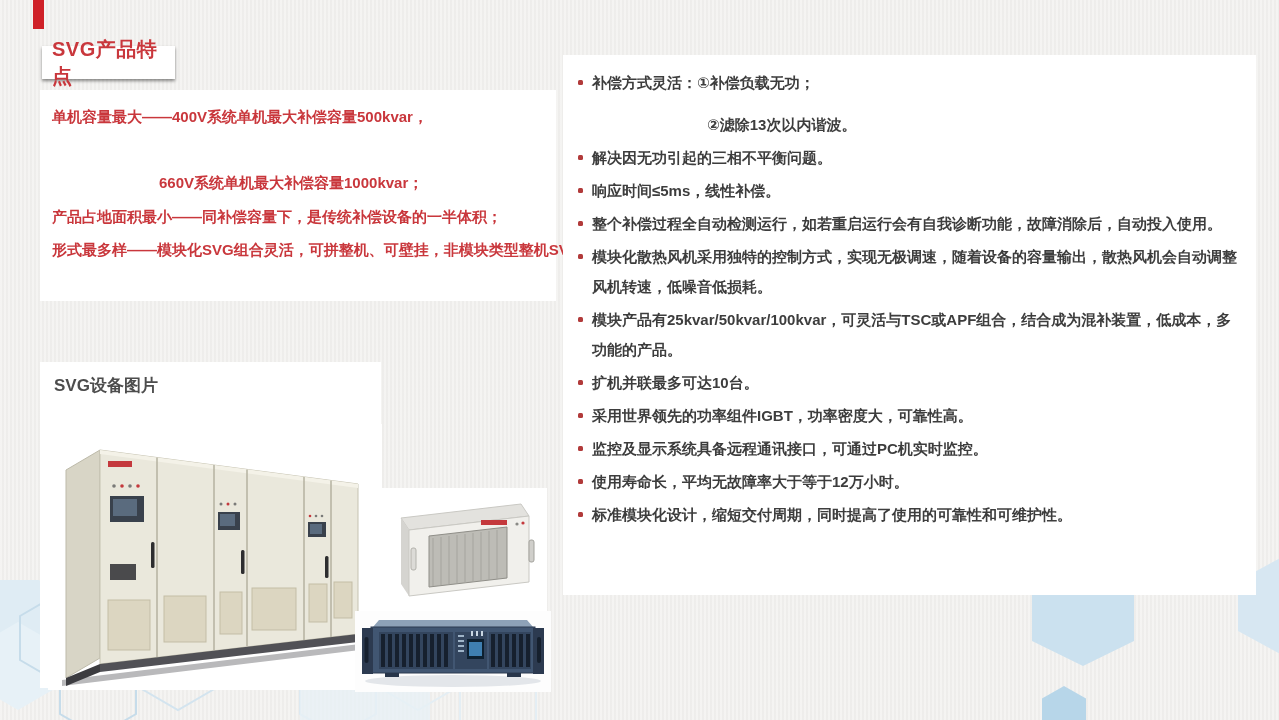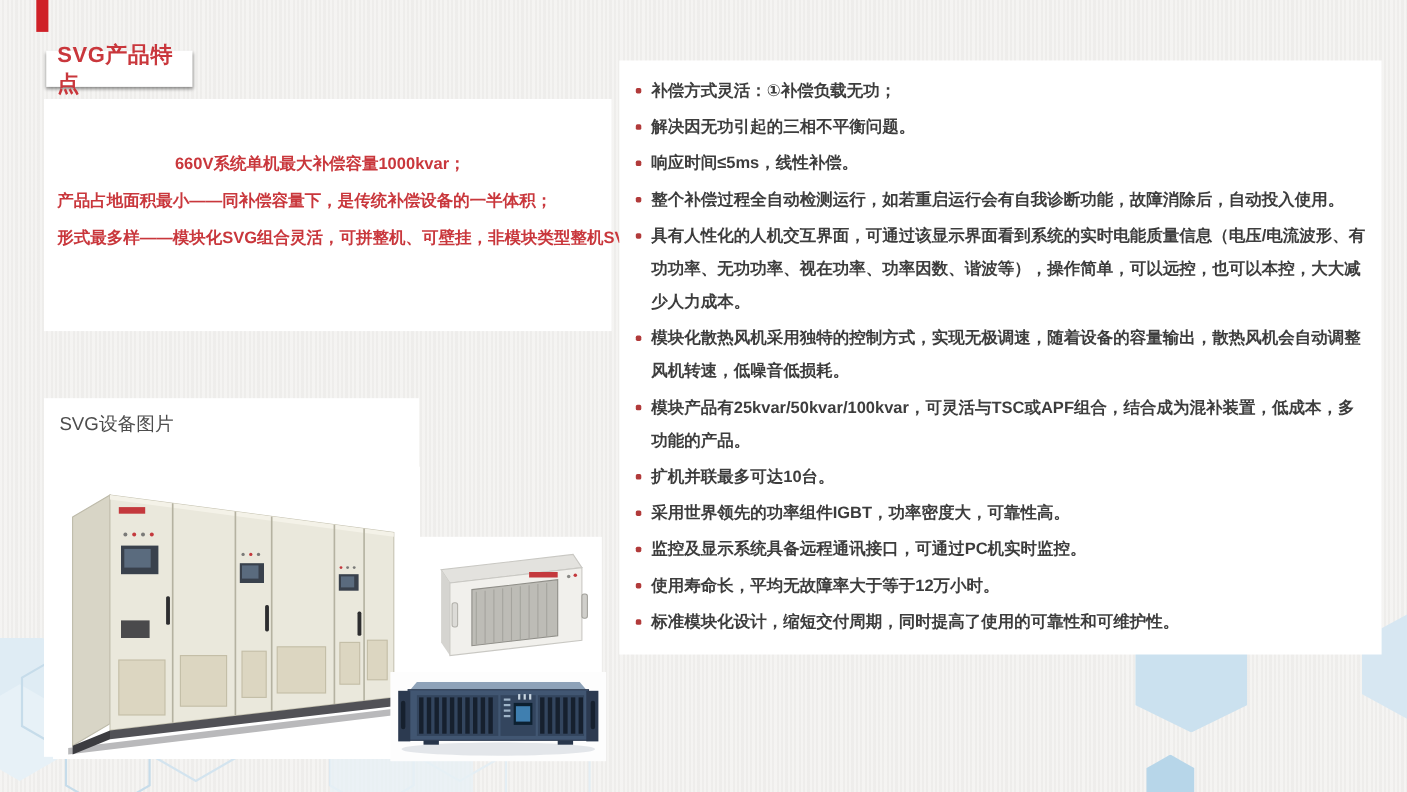--- a/index.html
+++ b/index.html
@@ -27,21 +27,21 @@
   .red-line{
     font-size:15px;font-weight:bold;color:var(--red,#c9373c);
     line-height:33.4px;white-space:nowrap;letter-spacing:0;
   }
   .red-line.indent{padding-left:107px;margin-top:33px;}
   
   .equip-panel{
     position:absolute;left:40px;top:362px;width:341px;height:326px;background:#fff;
     box-sizing:border-box;
   }
-  .equip-title{font-size:17px;font-weight:normal;color:#4d4d4d;padding:12px 12px 0 14px;}
+  .equip-title{font-size:17px;font-weight:bold;color:#4d4d4d;padding:12px 12px 0 14px;}
   .cabinet-art{position:absolute;left:48px;top:424px;width:334px;height:266px;}
   .module-art{position:absolute;left:381px;top:488px;width:166px;height:124px;background:#fff;}
   .rack-art{position:absolute;left:355px;top:611px;width:196px;height:81px;background:#fdfdfd;}
   
   .right-panel{
     position:absolute;left:563px;top:55px;width:693px;height:540px;background:#fff;
     box-sizing:border-box;padding:13px 12px 0 10px;font-weight:bold;
   }
   .bullet-item{display:flex;margin-bottom:3px;}
   .bullet-marker{
@@ -84,20 +84,21 @@
   <div class="hex hex-c decor"></div>
 
   <div class="red-bar"></div>
 
   <div class="title-box">
     <span>SVG产品特点</span>
   </div>
 
   <div class="left-panel">
     <div>
+        <div class="red-line">单机容量最大——400V系统单机最大补偿容量500kvar，</div>
         <div class="red-line indent">660V系统单机最大补偿容量1000kvar；</div>
         <div class="red-line">产品占地面积最小——同补偿容量下，是传统补偿设备的一半体积；</div>
         <div class="red-line">形式最多样——模块化SVG组合灵活，可拼整机、可壁挂，非模块类型整机SVG占地面积最小。</div>
       </div>
   </div>
 
   <div class="equip-panel">
     <div class="equip-title">SVG设备图片</div>
   </div>
 
@@ -243,44 +244,39 @@
     <rect x="30" y="62" width="14" height="4" fill="#27354a"></rect>
     <rect x="152" y="62" width="14" height="4" fill="#27354a"></rect>
   </svg>
 
   <div class="right-panel">
     <div>
         <div class="bullet-item">
           <span class="bullet-marker"></span>
           <div class="bullet-text">
             <div>补偿方式灵活：①补偿负载无功；</div>
+            <div class="cont-line">②滤除13次以内谐波。</div>
           </div>
         </div>
         <div class="bullet-item">
           <span class="bullet-marker"></span>
           <div class="bullet-text">
             <div>解决因无功引起的三相不平衡问题。</div>
           </div>
         </div>
         <div class="bullet-item">
           <span class="bullet-marker"></span>
           <div class="bullet-text">
             <div>响应时间≤5ms，线性补偿。</div>
           </div>
         </div>
         <div class="bullet-item">
           <span class="bullet-marker"></span>
           <div class="bullet-text">
             <div>整个补偿过程全自动检测运行，如若重启运行会有自我诊断功能，故障消除后，自动投入使用。</div>
-          </div>
-        </div>
-        <div class="bullet-item">
-          <span class="bullet-marker"></span>
-          <div class="bullet-text">
-            <div>具有人性化的人机交互界面，可通过该显示界面看到系统的实时电能质量信息（电压/电流波形、有功功率、无功功率、视在功率、功率因数、谐波等），操作简单，可以远控，也可以本控，大大减少人力成本。</div>
           </div>
         </div>
         <div class="bullet-item">
           <span class="bullet-marker"></span>
           <div class="bullet-text">
             <div>模块化散热风机采用独特的控制方式，实现无极调速，随着设备的容量输出，散热风机会自动调整风机转速，低噪音低损耗。</div>
           </div>
         </div>
         <div class="bullet-item">
           <span class="bullet-marker"></span>

